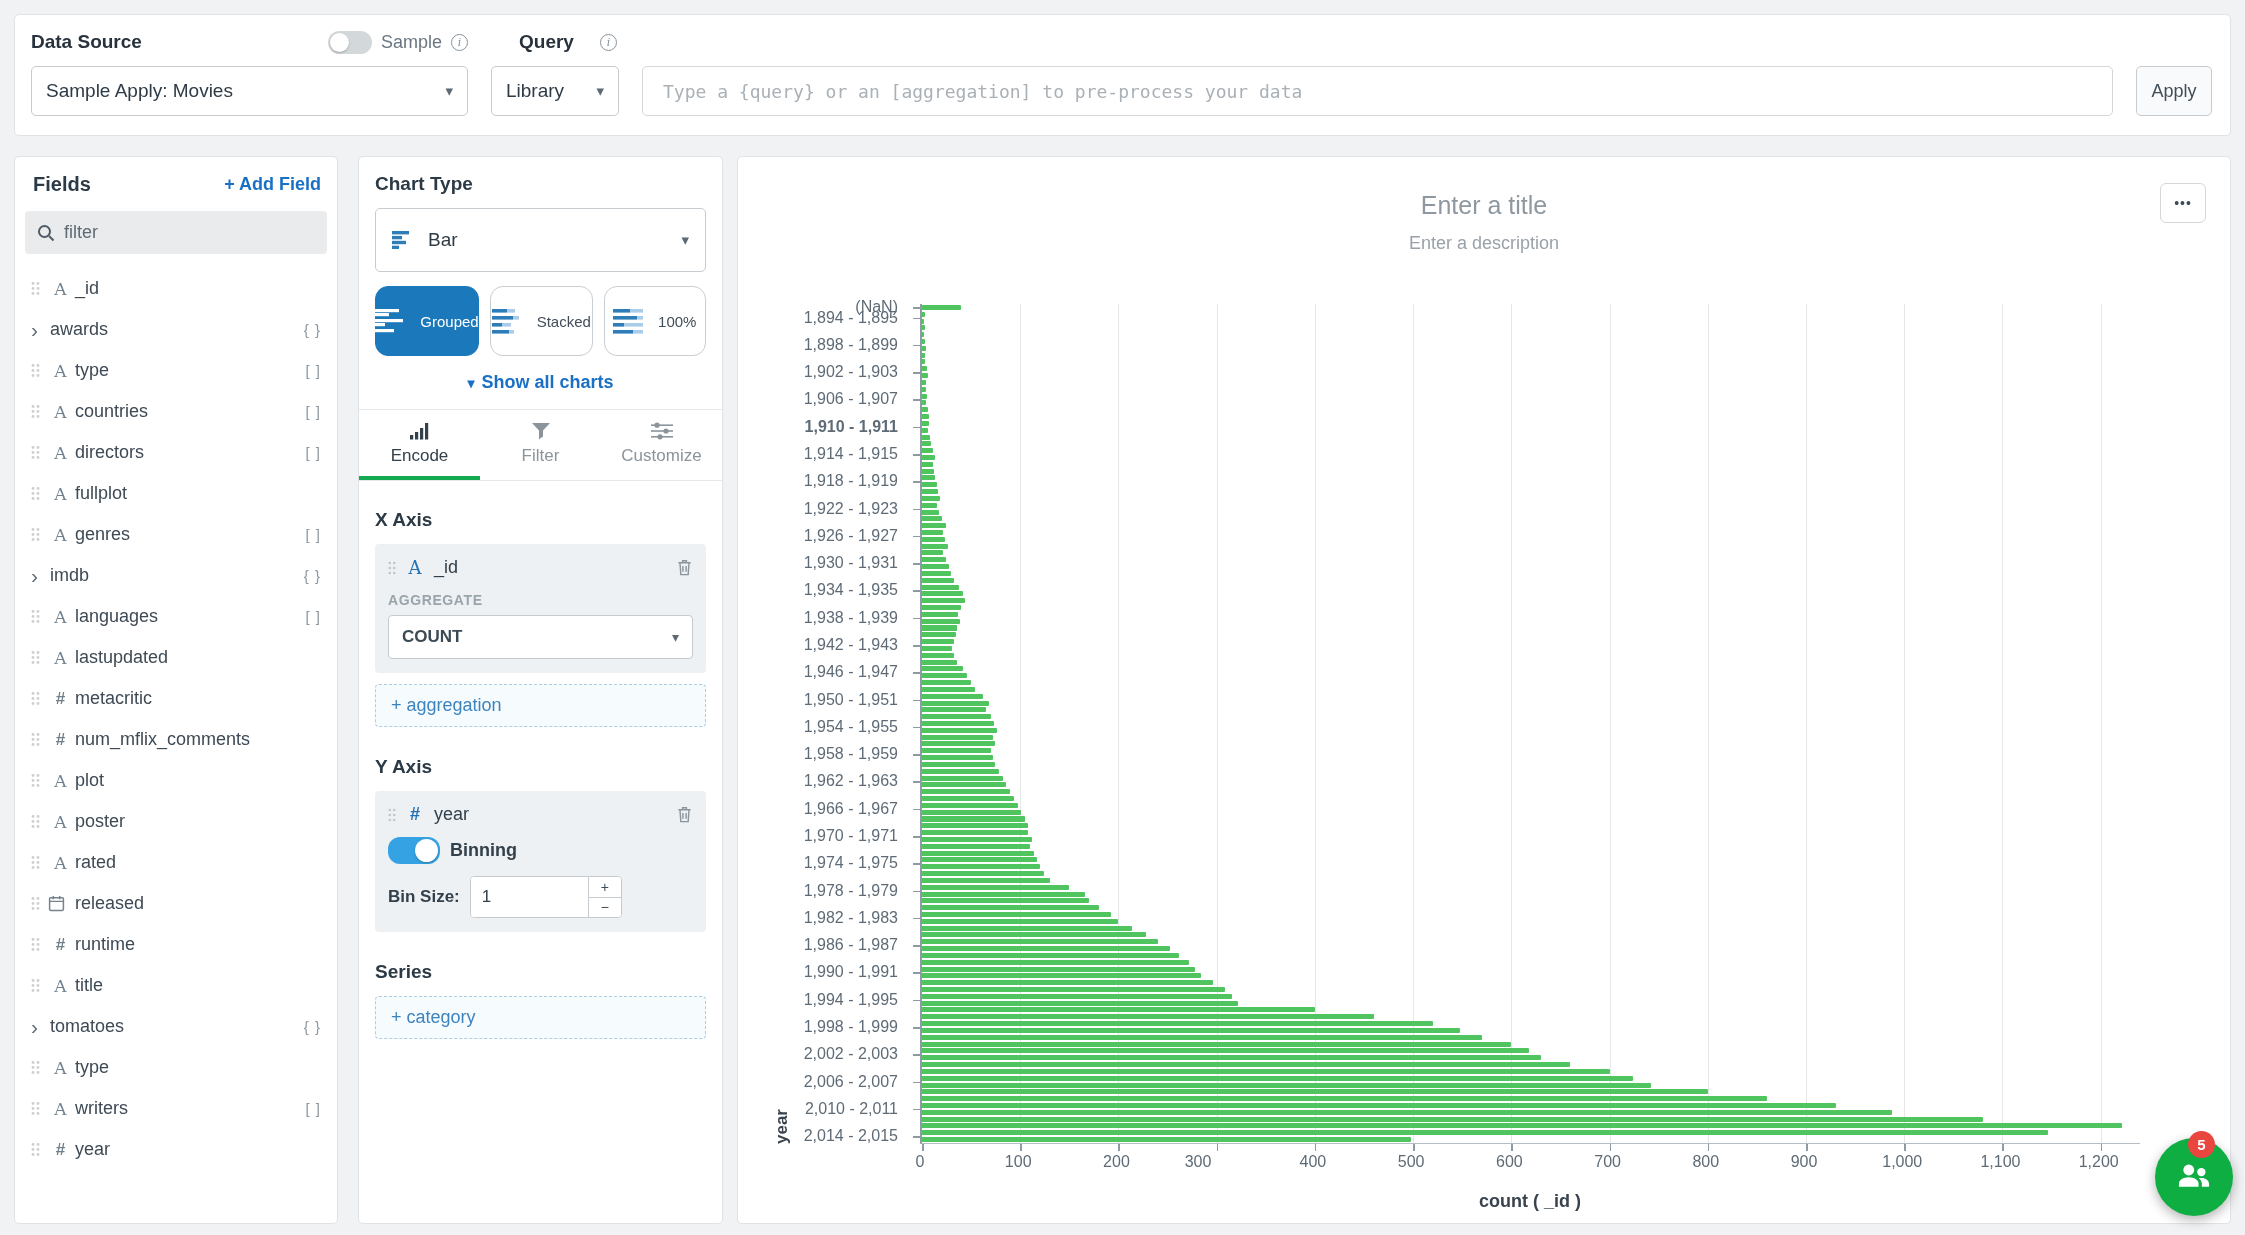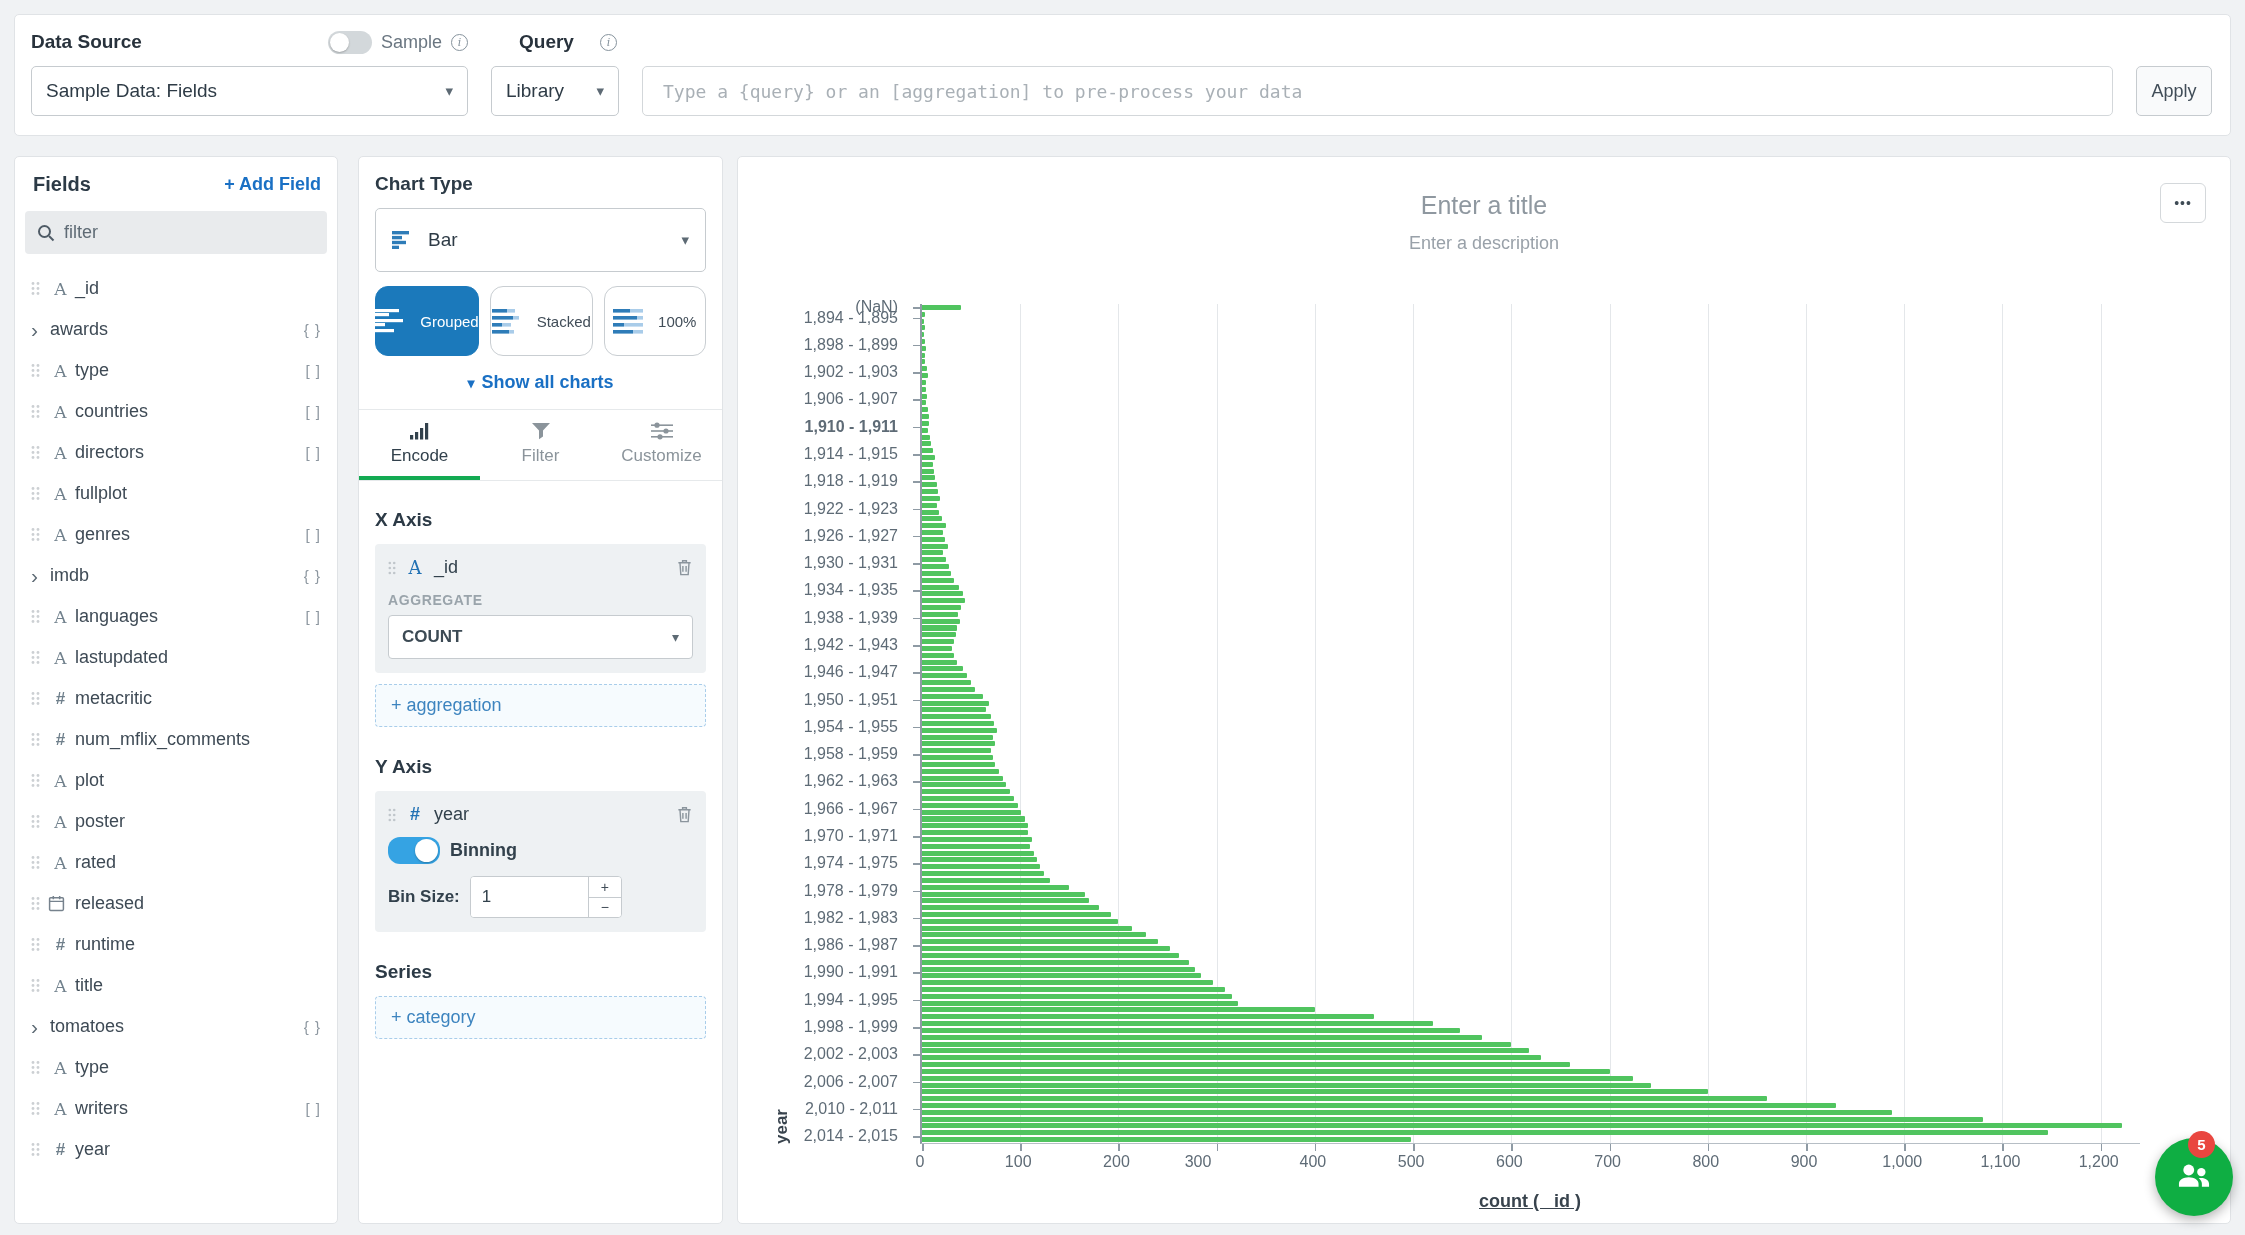--- a/index.html
+++ b/index.html
@@ -106,21 +106,21 @@
   .plot-area { position:absolute; left:182px; top:147px; width:1220px; height:840px; border-left:2px solid #8e9aa4; border-bottom:1px solid #b6bec5; }
   .gridline { position:absolute; top:0; bottom:0; width:1px; background:#e4e7ea; }
   .bar { position:absolute; left:0; border-radius:0 1px 1px 0; }
   .x-tick-mark { position:absolute; bottom:-8px; width:1.5px; height:7px; background:#8e9aa4; }
   .y-tick-mark { position:absolute; left:-9px; width:7px; height:1.5px; background:#8e9aa4; }
   .y-axis-labels { position:absolute; left:0; top:147px; width:170px; height:840px; }
   .y-tick-label { position:absolute; right:10px; transform:translateY(-50%); font-size:16px; color:#5e6b76; white-space:nowrap; }
   .x-axis-labels { position:absolute; left:182px; top:996px; width:1220px; height:24px; }
   .x-tick-label { position:absolute; transform:translateX(-50%); font-size:16px; color:#5e6b76; }
   .y-axis-title { position:absolute; left:34px; top:147px; height:840px; display:flex; align-items:center; writing-mode:vertical-rl; transform:rotate(180deg); font-size:17px; font-weight:bold; color:#38434d; }
-  .x-axis-title { position:absolute; left:182px; top:1034px; width:1220px; text-align:center; font-size:18px; font-weight:bold; color:#38434d;text-decoration:underline; }
+  .x-axis-title { position:absolute; left:182px; top:1034px; width:1220px; text-align:center; font-size:18px; font-weight:bold; color:#38434d; }
 
   
   .chat-widget { position:absolute; left:2155px; top:1138px; width:78px; height:78px; border-radius:50%; background:#0fae43; box-shadow:0 4px 12px rgba(0,0,0,.3); display:flex; align-items:center; justify-content:center; cursor:pointer; z-index:20; }
   .chat-badge { position:absolute; left:33px; top:-7px; width:27px; height:27px; border-radius:50%; background:#e9463f; color:#fff; font-size:15px; font-weight:bold; display:flex; align-items:center; justify-content:center; }
 </style>
 </head>
 <body>
 
 <div class="page">
 
@@ -136,21 +136,21 @@
           <span class="info-icon"></span>
         </span>
       </div>
       <div class="query-head">
         <span class="lbl">Query</span>
         <span class="info-icon"></span>
       </div>
     </div>
     <div class="topbar-row2">
       <div class="select ds">
-        <span>Sample Data: Fields</span>
+        <span>Sample Apply: Movies</span>
         <span class="chev">▾</span>
       </div>
       <div class="select library">
         <span>Library</span>
         <span class="chev">▾</span>
       </div>
       <input class="query-input" placeholder="Type a {query} or an [aggregation] to pre-process your data" style="">
       <button class="apply-btn">Apply</button>
     </div>
   </div>

